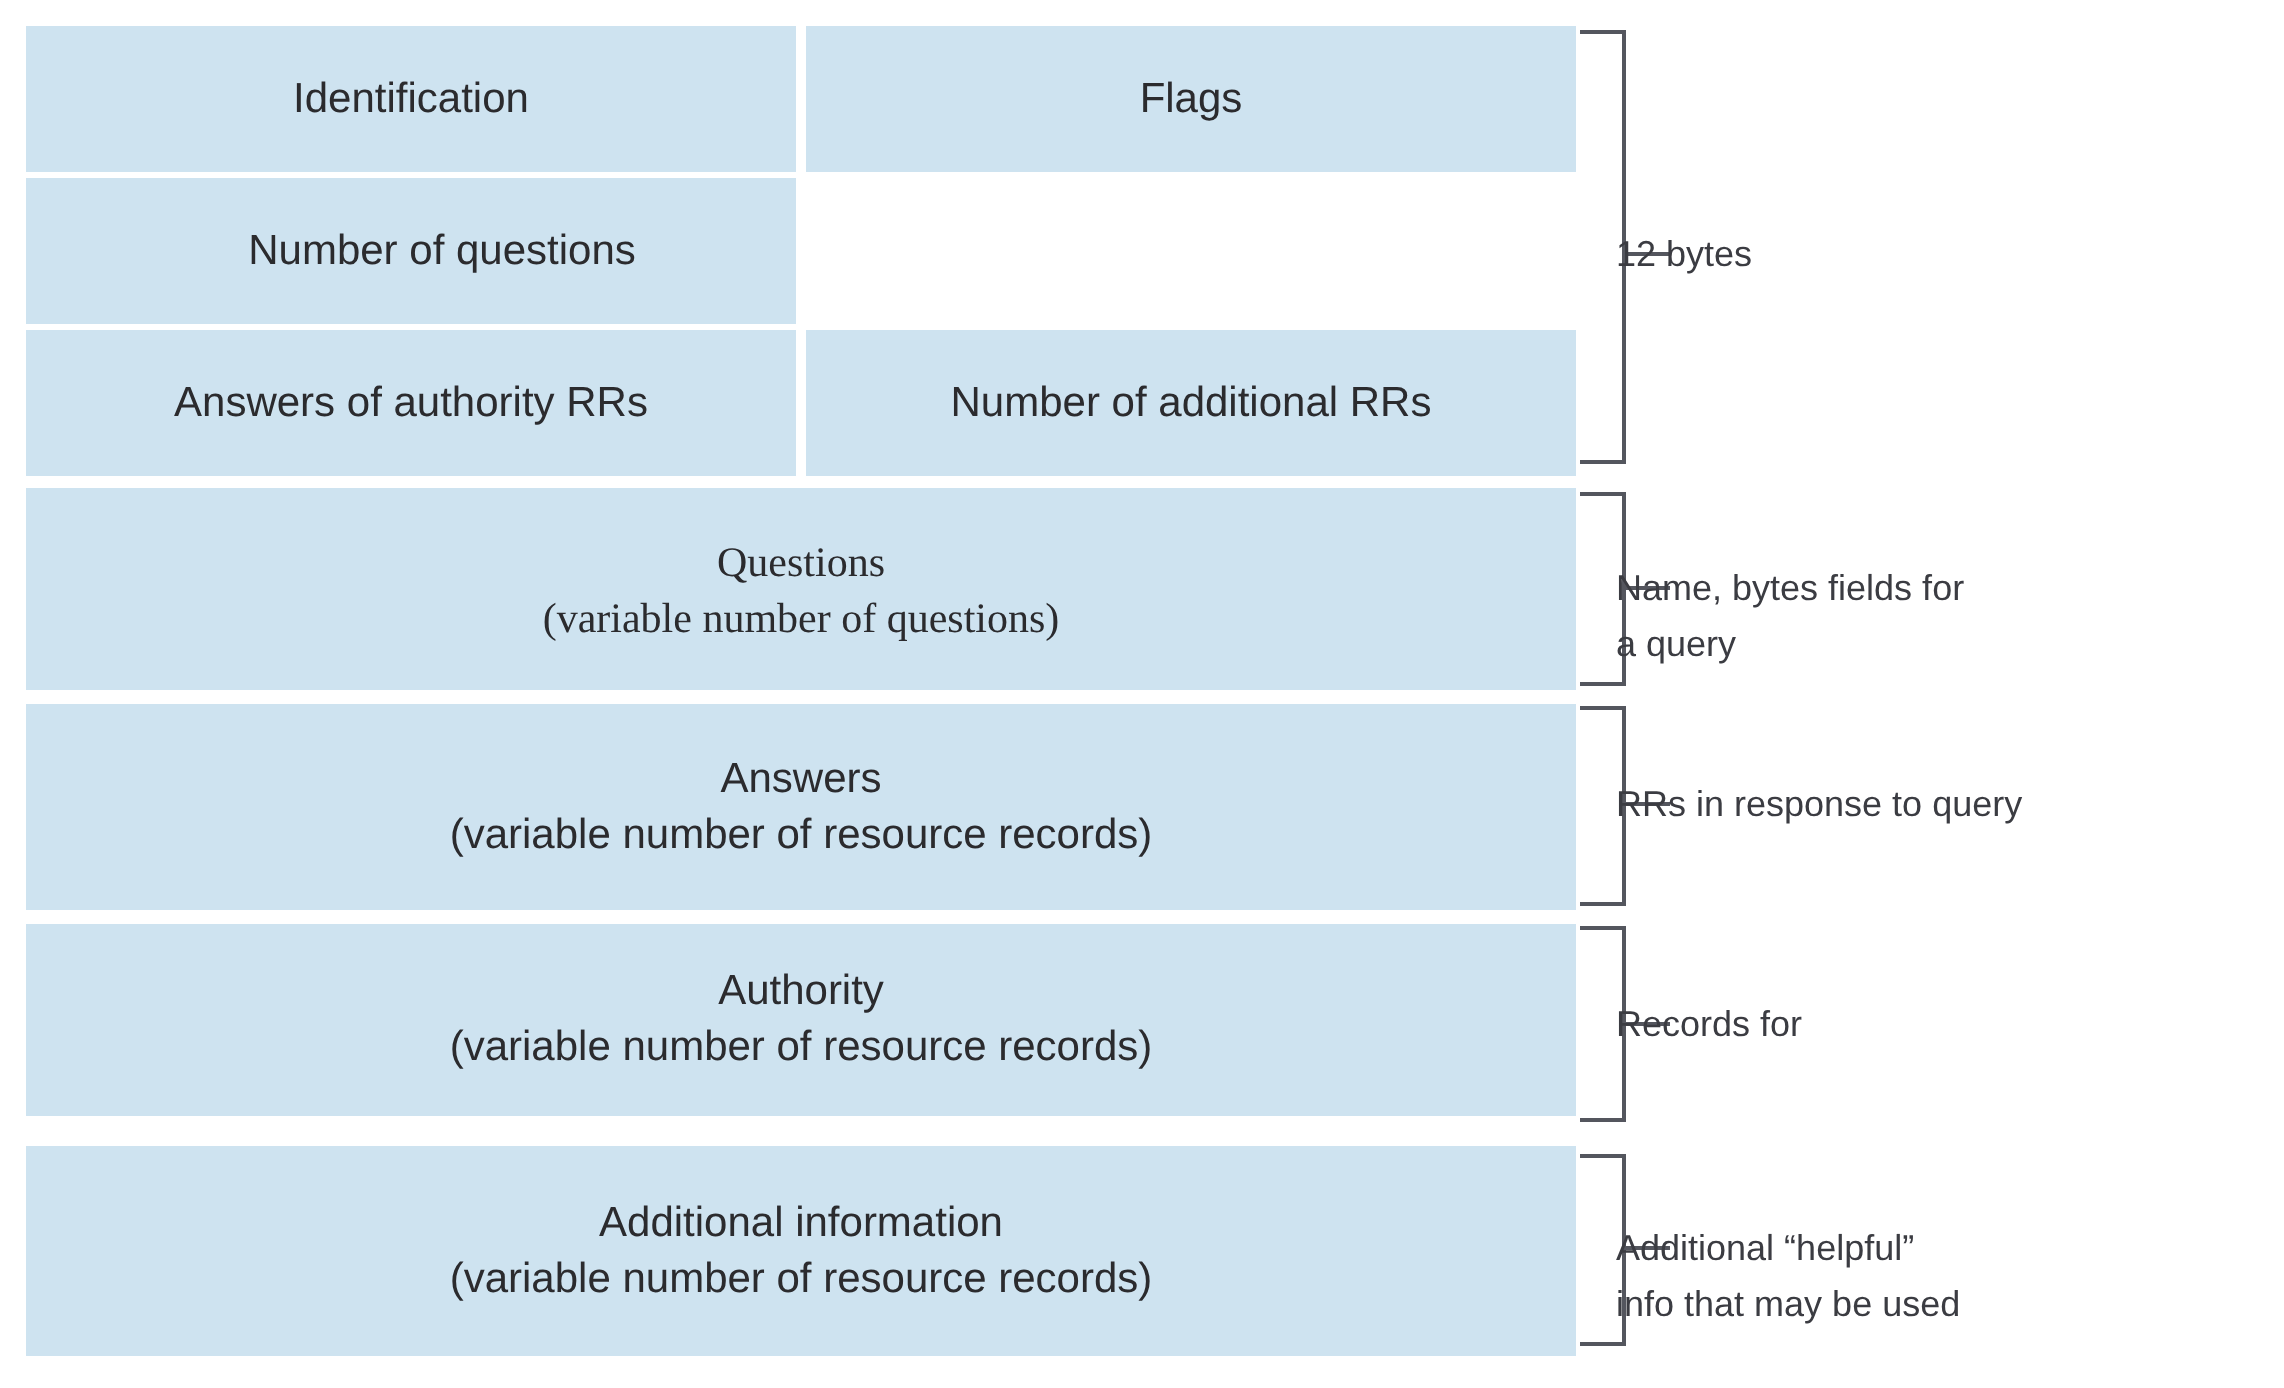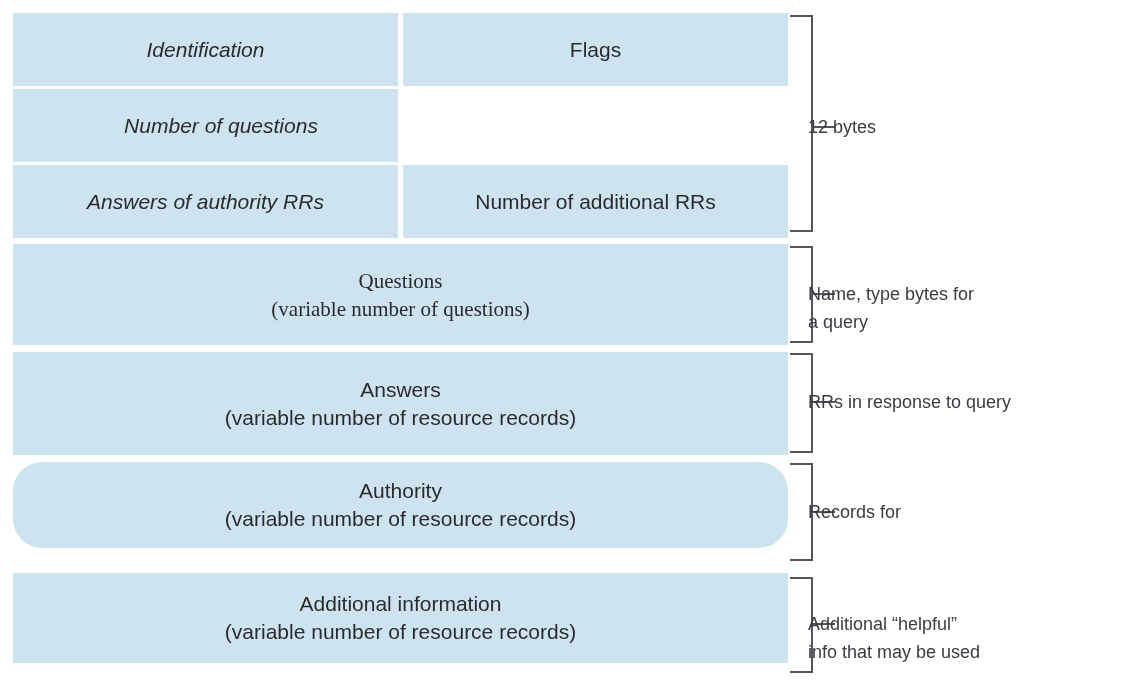--- a/index.html
+++ b/index.html
@@ -21,31 +21,31 @@
     display: flex;
     align-items: center;
     justify-content: center;
     text-align: center;
     font-size: 21px;
     line-height: 28px;
   }
   .cell .stack { width: 100%; }
   
   .hc { width: 385px; height: 73px; }
-  .col-l { left: 13px; font-style: italic; }
+  .col-l { left: 13px; }
   .col-r { left: 403px; }
   .row-1 { top: 13px; }
   .row-2 { top: 89px; padding-left: 31px; }
   .row-3 { top: 165px; }
   
   .section { left: 13px; width: 775px; }
   .sec-questions  { top: 244px; height: 101px; font-family: Liberation Serif, serif; }
   .sec-answers    { top: 352px; height: 103px; }
-  .sec-authority  { top: 462px; height: 86px; border-radius: 29px; }
-  .sec-additional { top: 573px; height: 90px; }
+  .sec-authority  { top: 462px; height: 96px; }
+  .sec-additional { top: 573px; height: 105px; }
   
   .bracket {
     position: absolute;
     left: 790px; width: 23px;
     border: 2px solid var(--bracket, #54565e);
     border-left: none;
   }
   .br-1 { top: 15px;  height: 217px; }
   .br-2 { top: 246px; height: 97px;  }
   .br-3 { top: 353px; height: 100px; }
@@ -130,21 +130,21 @@
   <div class="tick tk-1"></div>
   <div class="tick tk-2"></div>
   <div class="tick tk-3"></div>
   <div class="tick tk-4"></div>
   <div class="tick tk-5"></div>
 
   <div class="blabel bl-1">
     <div>12 bytes</div>
   </div>
   <div class="blabel bl-2">
-    <div>Name, type bytes for</div>
+    <div>Name, bytes fields for</div>
     <div>a query</div>
   </div>
   <div class="blabel bl-3">
     <div>RRs in response to query</div>
   </div>
   <div class="blabel bl-4">
     <div>Records for</div>
   </div>
   <div class="blabel bl-5">
     <div>Additional “helpful”</div>

